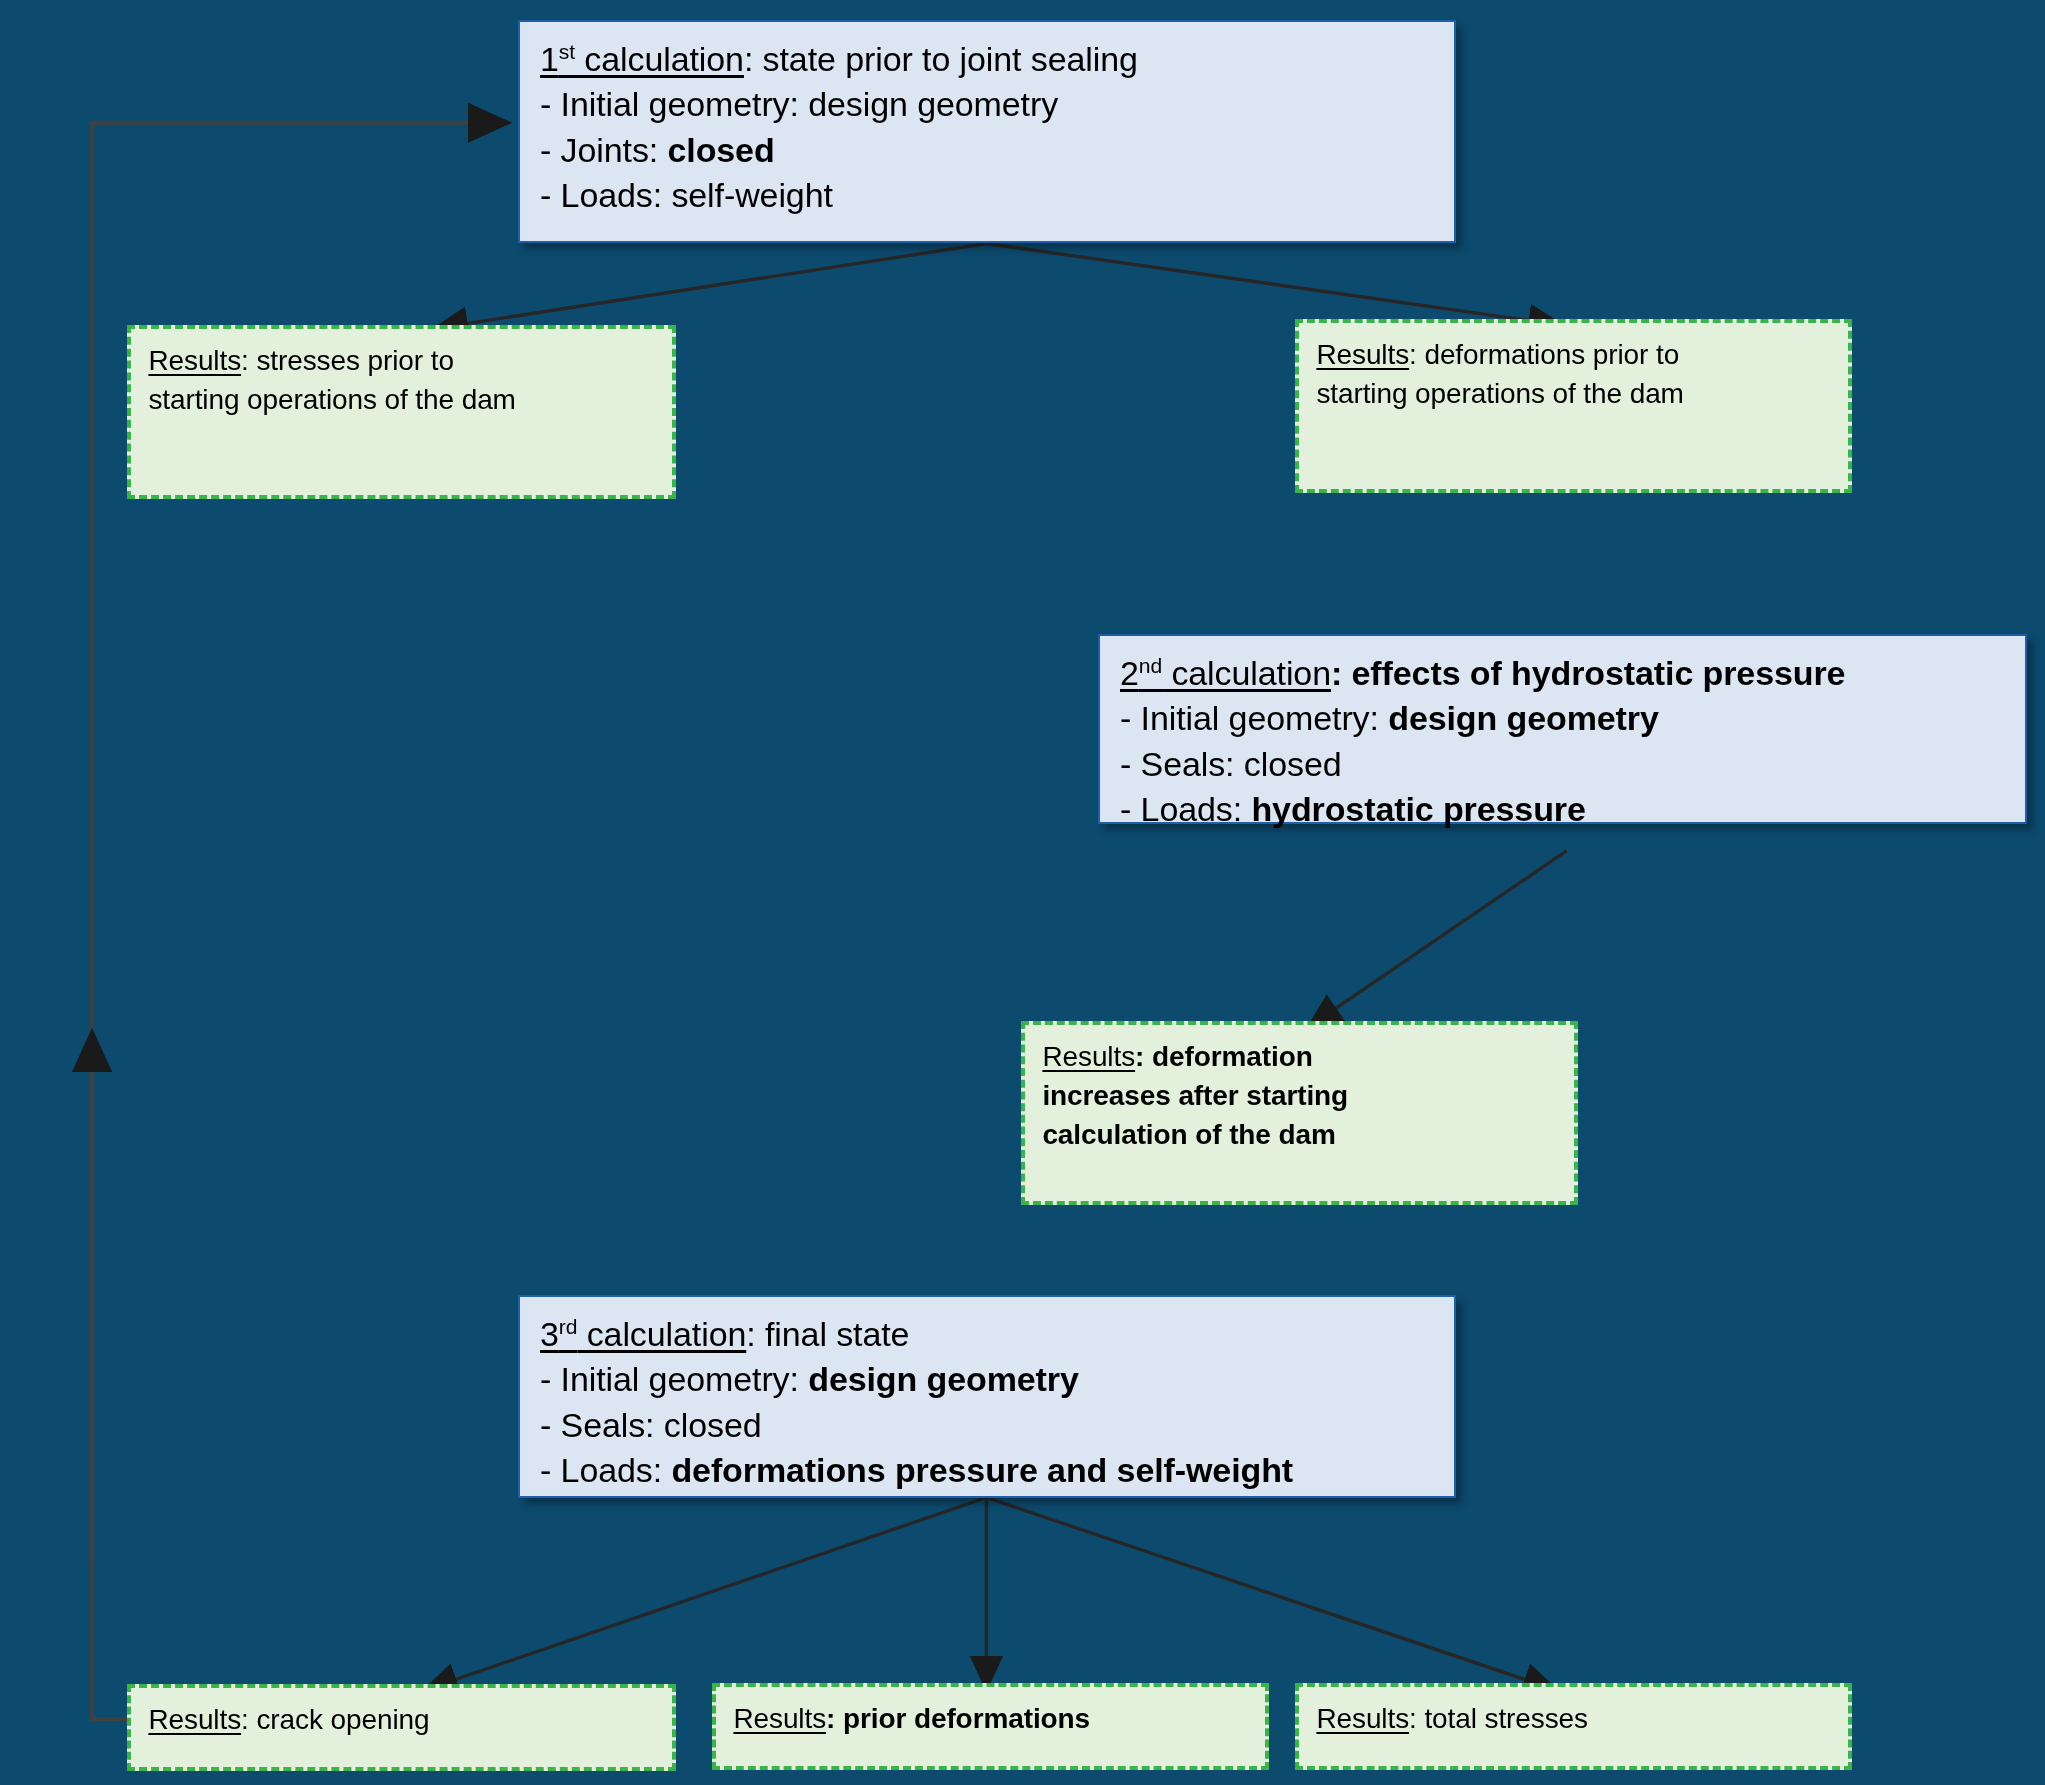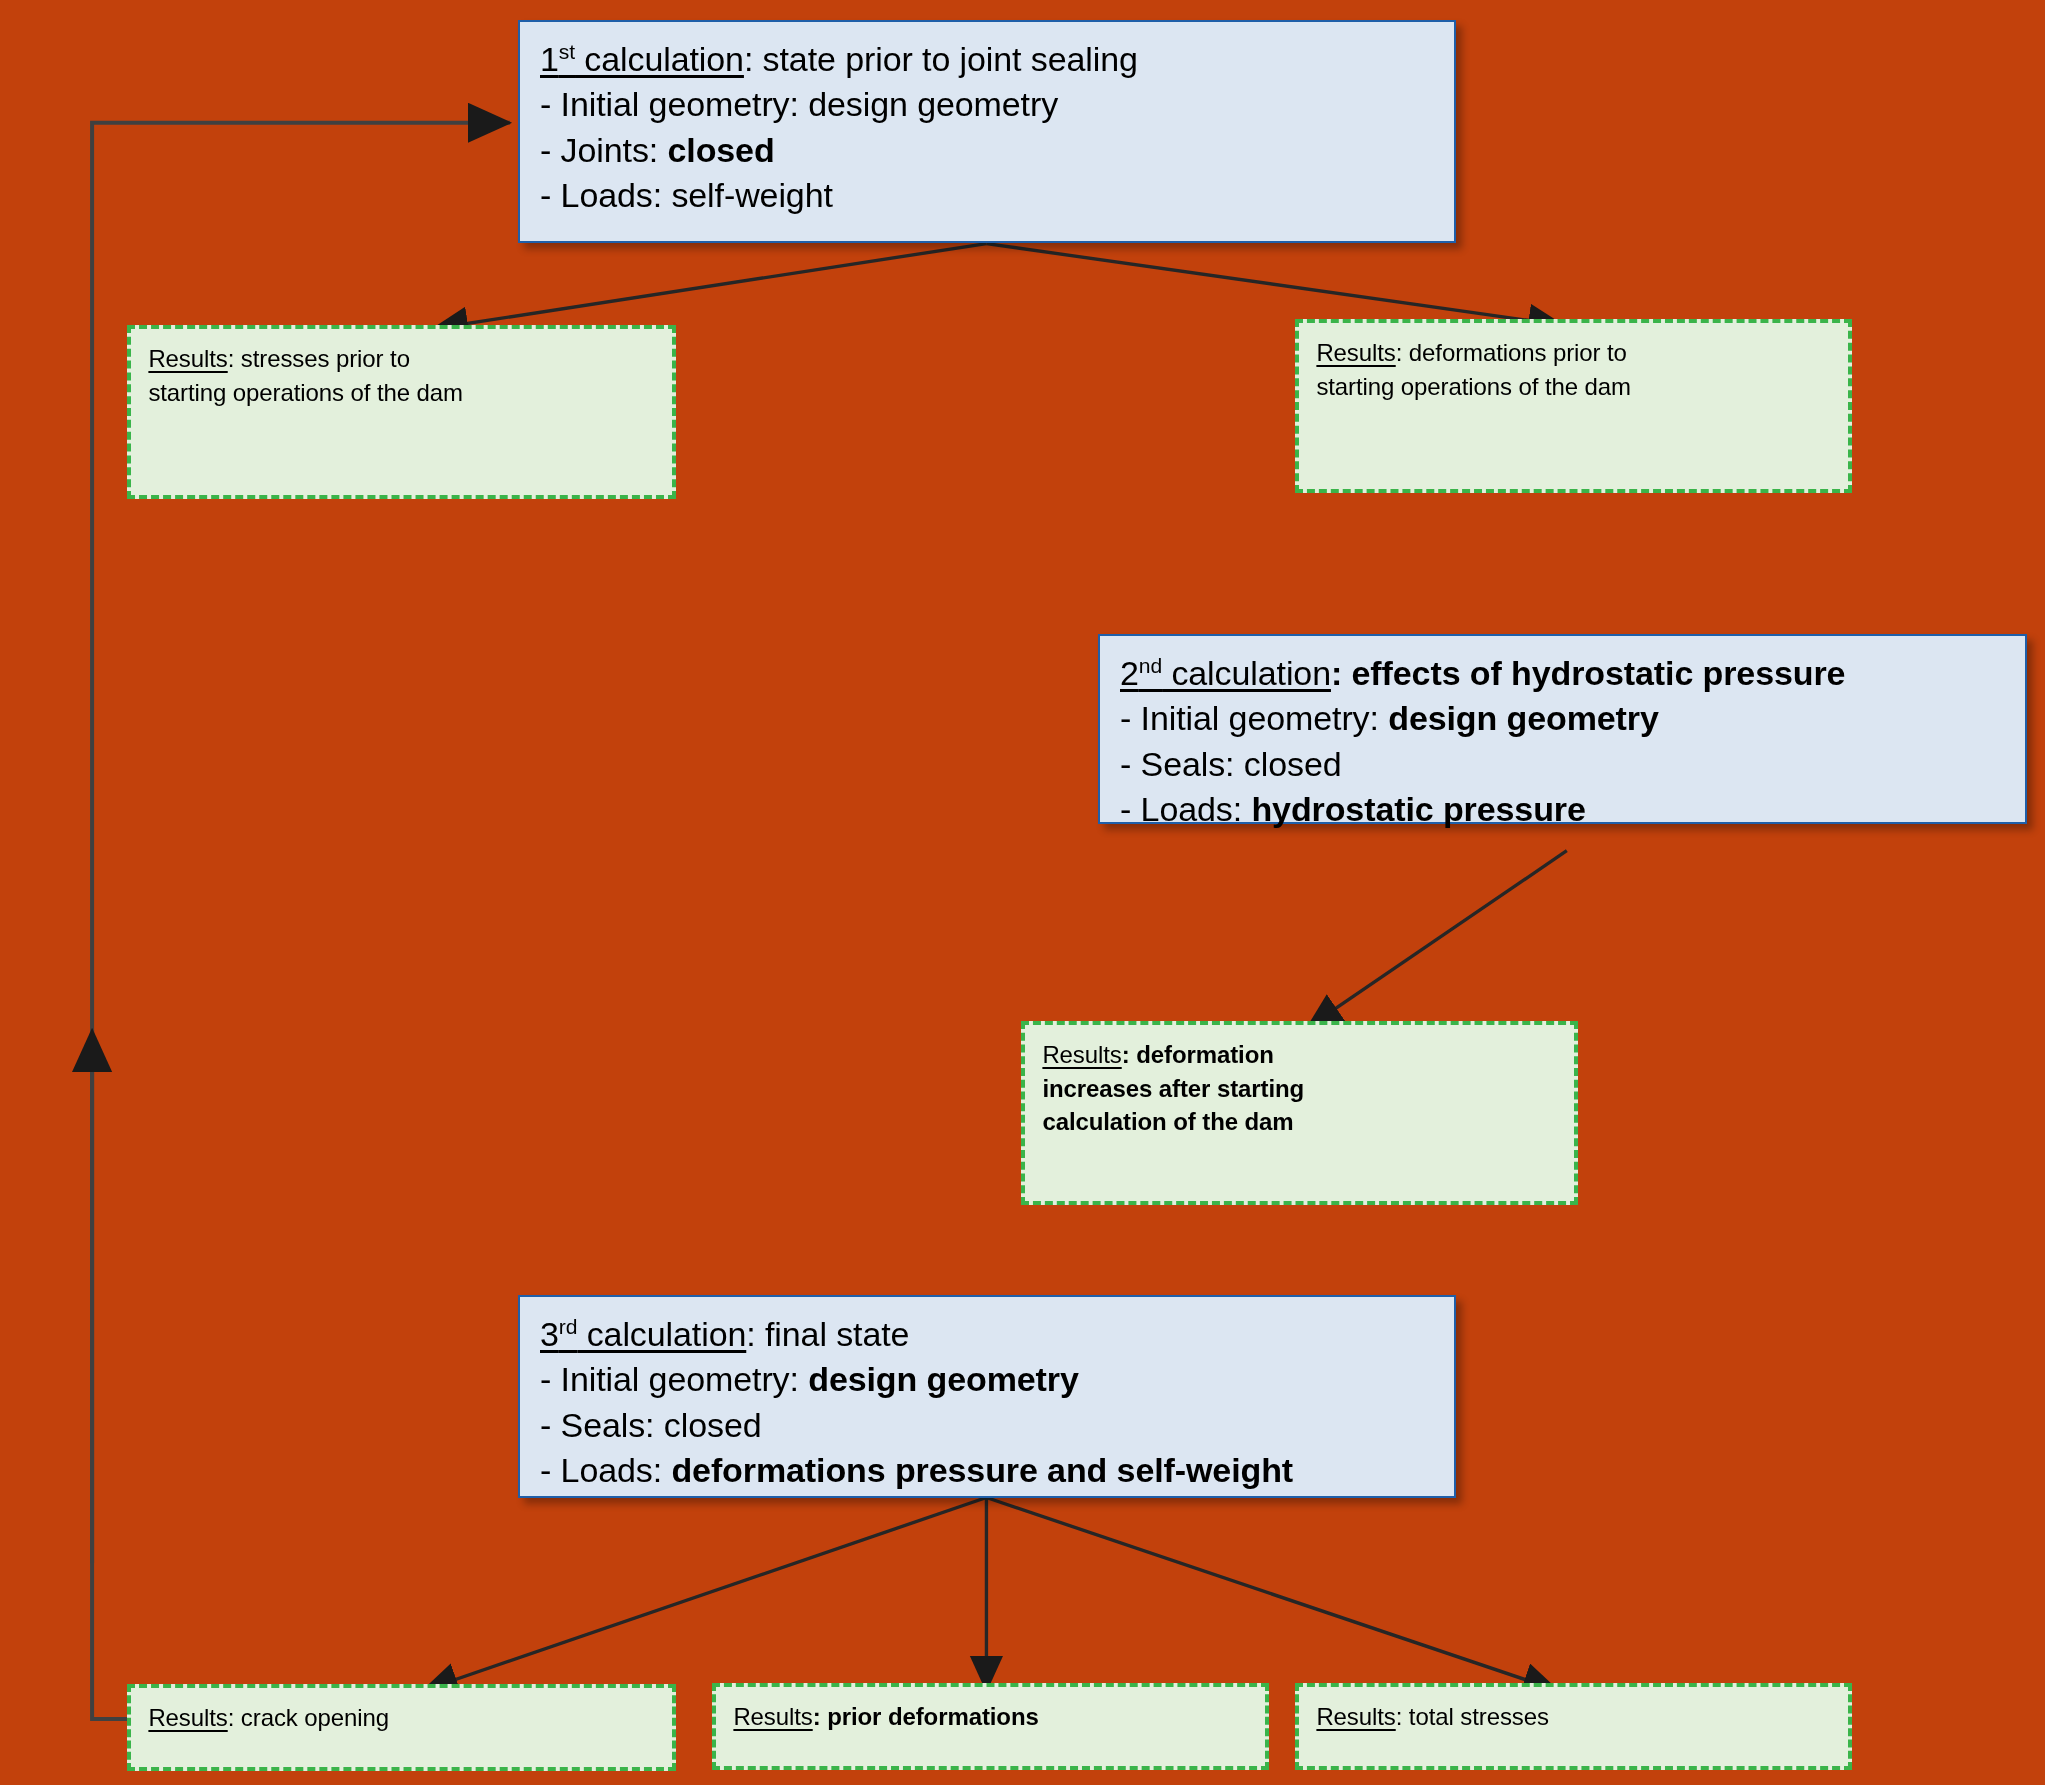--- a/index.html
+++ b/index.html
@@ -7,21 +7,21 @@
     padding: 0;
     background: #ffffff;
   }
   body {
     font-family: "Liberation Sans", sans-serif;
   }
   #canvas {
     position: relative;
     width: 2046px;
     height: 1786px;
-    background: #c2410c;
+    background: #0c4a6e;
     overflow: hidden;
   }
   .node {
     position: absolute;
     box-sizing: border-box;
   }
   
   .calc-box {
     background: #dce6f2;
     border: 2.7px solid #1f5fa9;
@@ -43,21 +43,21 @@
   .line {
     margin: 0;
     padding: 0;
     white-space: nowrap;
     color: #000000;
     font-size: 34px;
     line-height: 1.30;
     letter-spacing: -0.1px;
   }
   .calc-box .line { font-size: 34px; line-height: 1.34; }
-  .result-box .line { font-size: 24px; line-height: 1.38; }
+  .result-box .line { font-size: 28px; line-height: 1.38; }
   .note-box .line {
     font-size: 34px;
     font-weight: bold;
     line-height: 1.45;
   }
   .u { text-decoration: underline; text-underline-offset: 4px; }
   b { font-weight: bold; }
   sup { font-size: 0.62em; vertical-align: super; line-height: 0; }
 
   svg.edges {

